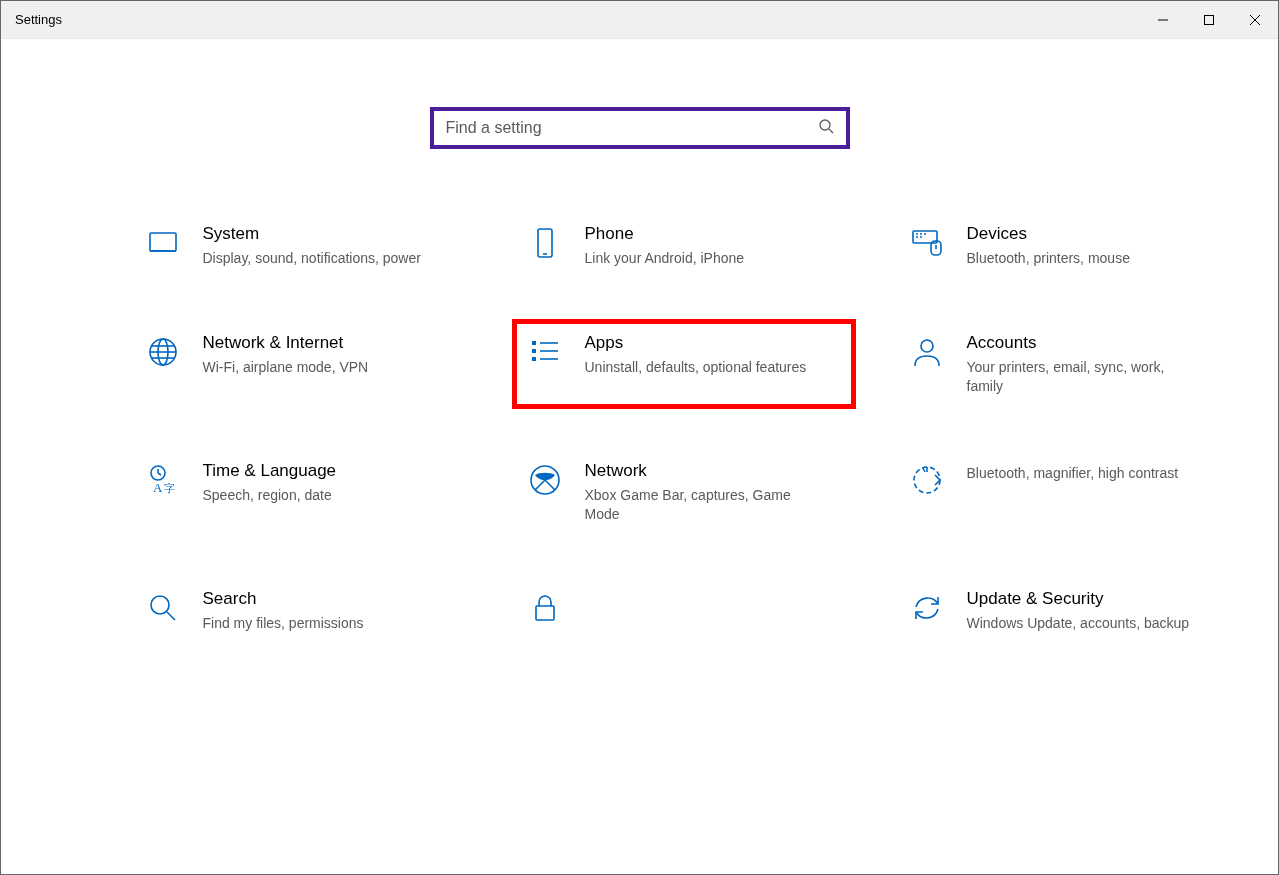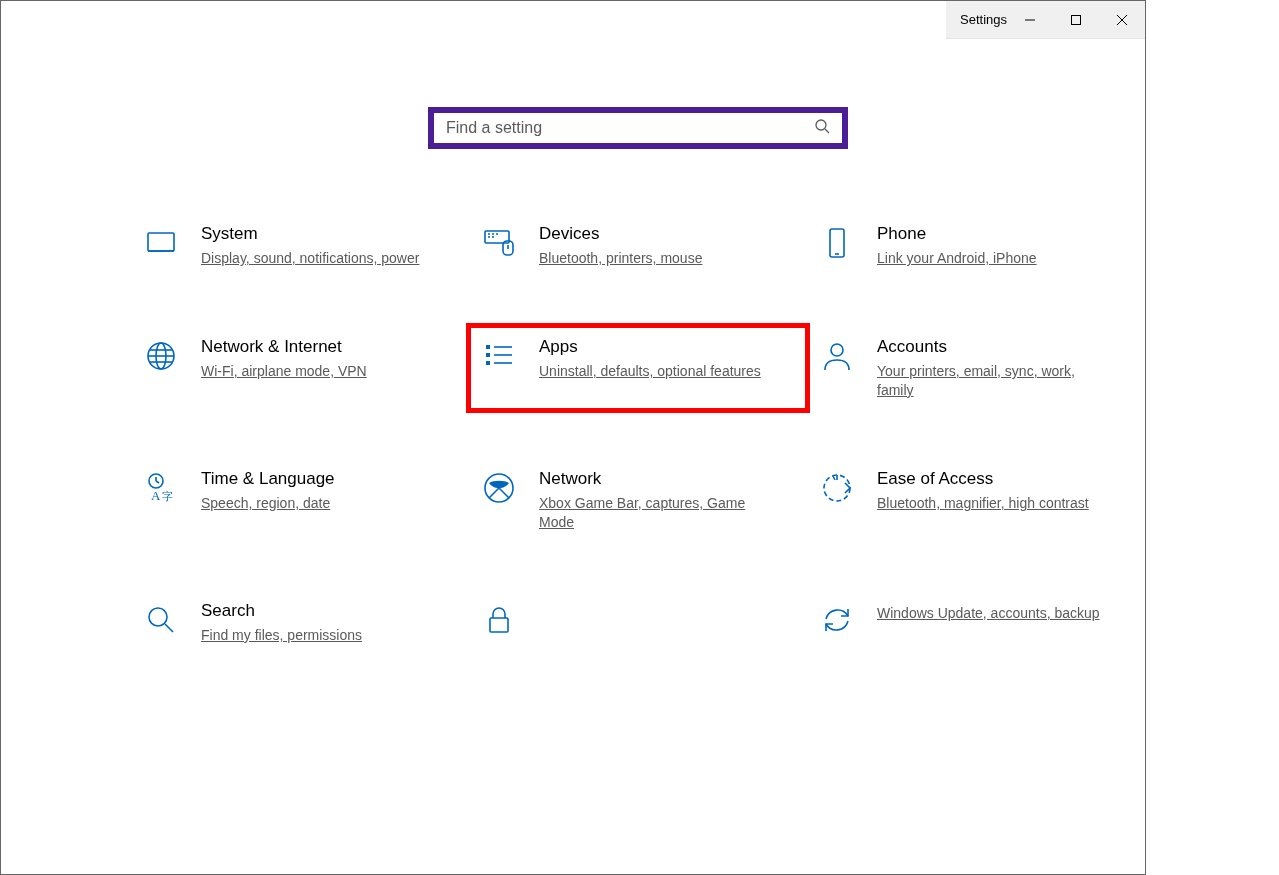--- a/index.html
+++ b/index.html
@@ -1,34 +1,34 @@
 <!DOCTYPE html>
 <html><head>
 <meta charset="utf-8">
 <style>
   * { box-sizing: border-box; margin: 0; padding: 0; }
   html, body { width: 1279px; height: 875px; overflow: hidden; font-family: "Segoe UI", Arial, sans-serif; }
-  .window { width: 1146px; height: 875px; border: 1px solid #666; background: #fff; display: flex; flex-direction: column; align-items: flex-end; }
+  .window { width: 1279px; height: 875px; border: 1px solid #666; background: #fff; display: flex; flex-direction: column; }
   .titlebar { height: 38px; background: #f0f0f0; border-bottom: 1px solid #e5e5e5; display: flex; align-items: center; justify-content: space-between; padding-left: 14px; }
   .titlebar-title { font-size: 13px; color: #000; }
   .titlebar-controls { display: flex; height: 100%; }
   .tb-btn { width: 46px; height: 100%; display: flex; align-items: center; justify-content: center; font-family: "Segoe MDL2 Assets", "Segoe UI Symbol"; font-size: 11px; color: #000; cursor: default; }
   .tb-btn svg { stroke: #000; stroke-width: 1; fill: none; }
   .content { flex: 1; background: #fff; padding-top: 68px; display: flex; flex-direction: column; align-items: center; }
-  .searchwrap { width: 420px; height: 42px; border: 6px solid #4c1d95; display: flex; align-items: center; padding: 0 12px; }
+  .searchwrap { width: 420px; height: 42px; border: 4px solid #4c1d95; display: flex; align-items: center; padding: 0 12px; }
   .searchwrap input { flex: 1; border: none; outline: none; font-size: 16px; color: #000; background: transparent; }
   .searchwrap input::placeholder { color: #5a5a5a; font-weight: 400; }
   .search-icon { color: #5a5a5a; }
-  .grid { width: 1014px; margin-top: 64px; display: grid; grid-template-columns: repeat(3, 338px); column-gap: 0; row-gap: 48px; }
+  .grid { width: 1014px; margin-top: 64px; display: grid; grid-template-columns: repeat(3, 338px); column-gap: 0; row-gap: 48px; gap: 44px; }
   .tile { display: flex; align-items: flex-start; padding: 10px 10px; cursor: default; position: relative; }
   .tile .icon { width: 40px; height: 40px; flex-shrink: 0; display: flex; align-items: center; justify-content: center; color: #0067c0; }
   .tile .icon svg { stroke: #0067c0; fill: none; stroke-width: 1.6; }
   .tile .txt { margin-left: 20px; max-width: 230px; }
   .tile .title { font-size: 17px; color: #000; font-weight: 400; line-height: 1.3; }
-  .tile .desc { font-size: 14px; color: #5a5a5a; margin-top: 4px; line-height: 1.35; text-decoration: underline; }
+  .tile .desc { font-size: 14px; color: #5a5a5a; margin-top: 4px; line-height: 1.35; }
   .highlighted { outline: 5px solid #ff0000; outline-offset: -2px; }
   ::-webkit-scrollbar { width: 16px; }
 </style>
 </head>
 <body>
 
 <div class="window">
 
   <div class="titlebar">
     <div class="titlebar-title">Settings</div>
@@ -69,20 +69,33 @@
       <div class="tile">
         <div class="icon">
           <svg width="36" height="36" viewBox="0 0 36 36">
               <rect x="5" y="8" width="26" height="18" rx="1"></rect>
               <line x1="5" y1="26" x2="31" y2="26"></line>
             </svg>
         </div>
         <div class="txt">
           <div class="title">System</div>
           <div class="desc">Display, sound, notifications, power</div>
+        </div>
+      </div>
+
+      <div class="tile">
+        <div class="icon">
+          <svg width="36" height="36" viewBox="0 0 36 36">
+              <rect x="11" y="4" width="14" height="28" rx="2"></rect>
+              <line x1="16" y1="29" x2="20" y2="29"></line>
+            </svg>
+        </div>
+        <div class="txt">
+          <div class="title">Phone</div>
+          <div class="desc">Link your Android, iPhone</div>
         </div>
       </div>
 
       <div class="tile">
         <div class="icon">
           <svg width="36" height="36" viewBox="0 0 36 36">
               <rect x="4" y="6" width="24" height="12" rx="1"></rect>
               <line x1="7" y1="9" x2="9" y2="9"></line>
               <line x1="11" y1="9" x2="13" y2="9"></line>
               <line x1="15" y1="9" x2="17" y2="9"></line>
@@ -94,33 +107,20 @@
         </div>
         <div class="txt">
           <div class="title">Devices</div>
           <div class="desc">Bluetooth, printers, mouse</div>
         </div>
       </div>
 
       <div class="tile">
         <div class="icon">
           <svg width="36" height="36" viewBox="0 0 36 36">
-              <rect x="11" y="4" width="14" height="28" rx="2"></rect>
-              <line x1="16" y1="29" x2="20" y2="29"></line>
-            </svg>
-        </div>
-        <div class="txt">
-          <div class="title">Phone</div>
-          <div class="desc">Link your Android, iPhone</div>
-        </div>
-      </div>
-
-      <div class="tile">
-        <div class="icon">
-          <svg width="36" height="36" viewBox="0 0 36 36">
               <circle cx="18" cy="18" r="13"></circle>
               <ellipse cx="18" cy="18" rx="5" ry="13"></ellipse>
               <line x1="5" y1="18" x2="31" y2="18"></line>
               <line x1="7" y1="12" x2="29" y2="12"></line>
               <line x1="7" y1="24" x2="29" y2="24"></line>
             </svg>
         </div>
         <div class="txt">
           <div class="title">Network &amp; Internet</div>
           <div class="desc">Wi-Fi, airplane mode, VPN</div>
@@ -192,21 +192,20 @@
       <div class="tile">
         <div class="icon">
           <svg width="36" height="36" viewBox="0 0 36 36" stroke-dasharray="5 3">
               <circle cx="18" cy="18" r="13"></circle>
               <path d="M18 5 L18 10" stroke-dasharray="0"></path>
               <path d="M14 6 L16 10" stroke-dasharray="0"></path>
               <polyline points="26,13 31,18 26,23" stroke-dasharray="0"></polyline>
             </svg>
         </div>
         <div class="txt">
-          <div class="title">Ease of Access</div>
           <div class="desc">Bluetooth, magnifier, high contrast</div>
         </div>
       </div>
 
       <div class="tile">
         <div class="icon">
           <svg width="36" height="36" viewBox="0 0 36 36">
               <circle cx="15" cy="15" r="9"></circle>
               <line x1="22" y1="22" x2="30" y2="30"></line>
             </svg>
@@ -229,19 +228,20 @@
       <div class="tile">
         <div class="icon">
           <svg width="36" height="36" viewBox="0 0 36 36">
               <path d="M29 14 A12 12 0 0 0 7 17"></path>
               <polyline points="29,7 29,14 22,14"></polyline>
               <path d="M7 22 A12 12 0 0 0 29 19"></path>
               <polyline points="7,29 7,22 14,22"></polyline>
             </svg>
         </div>
         <div class="txt">
+          <div class="title">Update &amp; Security</div>
           <div class="desc">Windows Update, accounts, backup</div>
         </div>
       </div>
 
     </div>
   </div>
 </div>
 
 </body></html>

